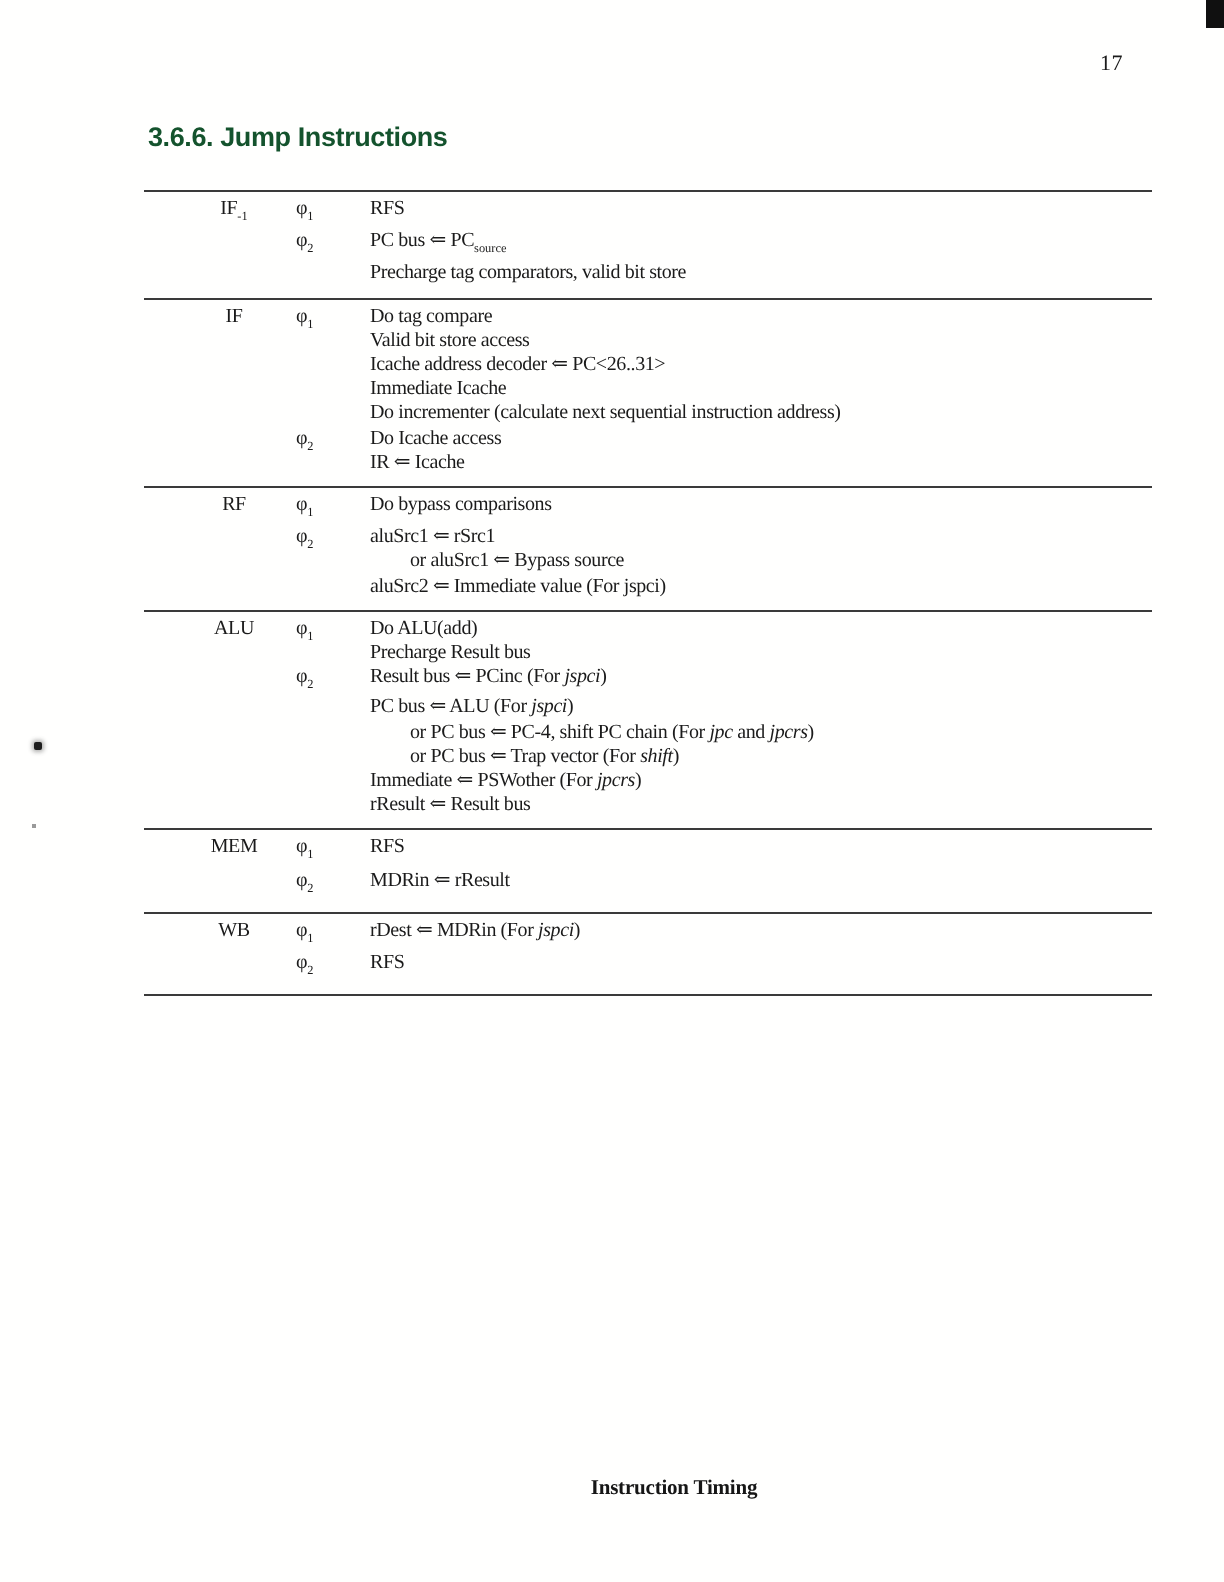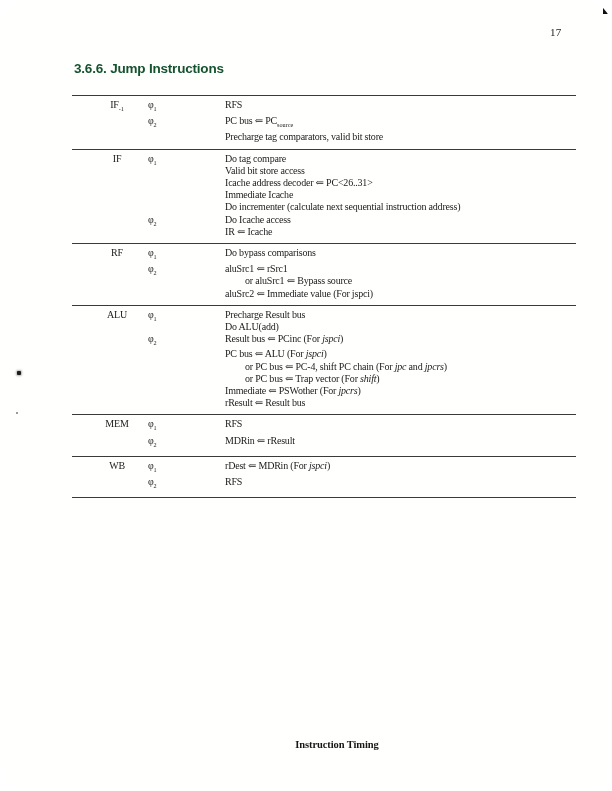--- a/index.html
+++ b/index.html
@@ -4,21 +4,20 @@
 <style>
   html, body { margin: 0; padding: 0; background: #ffffff; }
   .page {
     position: relative;
     width: 612px;
     height: 791px;
     background: #fffffe;
     overflow: hidden;
     font-family: "Liberation Serif", "DejaVu Serif", serif;
     color: #1b1b1b;
-    border-radius: 29px;
   }
   
   .corner-mark {
     position: absolute;
     top: 0; left: 603px;
     width: 9px; height: 14px;
     background: #101010;
   }
   .ink-dot {
     position: absolute;
@@ -69,21 +68,21 @@
     flex: 0 0 76px;
     width: 76px;
     box-sizing: border-box;
     padding-left: 14px;
     text-align: center;
   }
   .phases { flex: 1; display: flex; flex-direction: column; }
   .phase { display: flex; }
   .phi { flex: 0 0 37px; width: 37px; }
   .lines { flex: 1; }
-  .line { white-space: nowrap; margin-left: 40px; }
+  .line { white-space: nowrap; }
   .line.ind { padding-left: 20px; }
   .line.gap { margin-top: 3px; }
   sub { font-size: 0.62em; letter-spacing: 0; }
   em { font-style: italic; }
   .footer {
     position: absolute;
     top: 739px; left: 0;
     width: 100%;
     text-align: center;
     transform: translateX(31px);
@@ -159,22 +158,22 @@
             </div>
           </div>
         </div>
       </div>
       <div class="sec">
         <div class="stage"><span>ALU</span></div>
         <div class="phases">
           <div class="phase">
             <div class="phi">φ<sub>1</sub></div>
             <div class="lines">
+              <div class="line"><span>Do ALU(add)</span></div>
               <div class="line"><span>Precharge Result bus</span></div>
-              <div class="line"><span>Do ALU(add)</span></div>
             </div>
           </div>
           <div class="phase">
             <div class="phi">φ<sub>2</sub></div>
             <div class="lines">
               <div class="line"><span>Result bus ⇐ PCinc (For </span><em>jspci</em><span>)</span></div>
               <div class="line gap"><span>PC bus ⇐ ALU (For </span><em>jspci</em><span>)</span></div>
               <div class="line ind"><span>or PC bus ⇐ PC-4, shift PC chain (For </span><em>jpc</em><span> and </span><em>jpcrs</em><span>)</span></div>
               <div class="line ind"><span>or PC bus ⇐ Trap vector (For </span><em>shift</em><span>)</span></div>
               <div class="line"><span>Immediate ⇐ PSWother (For </span><em>jpcrs</em><span>)</span></div>

